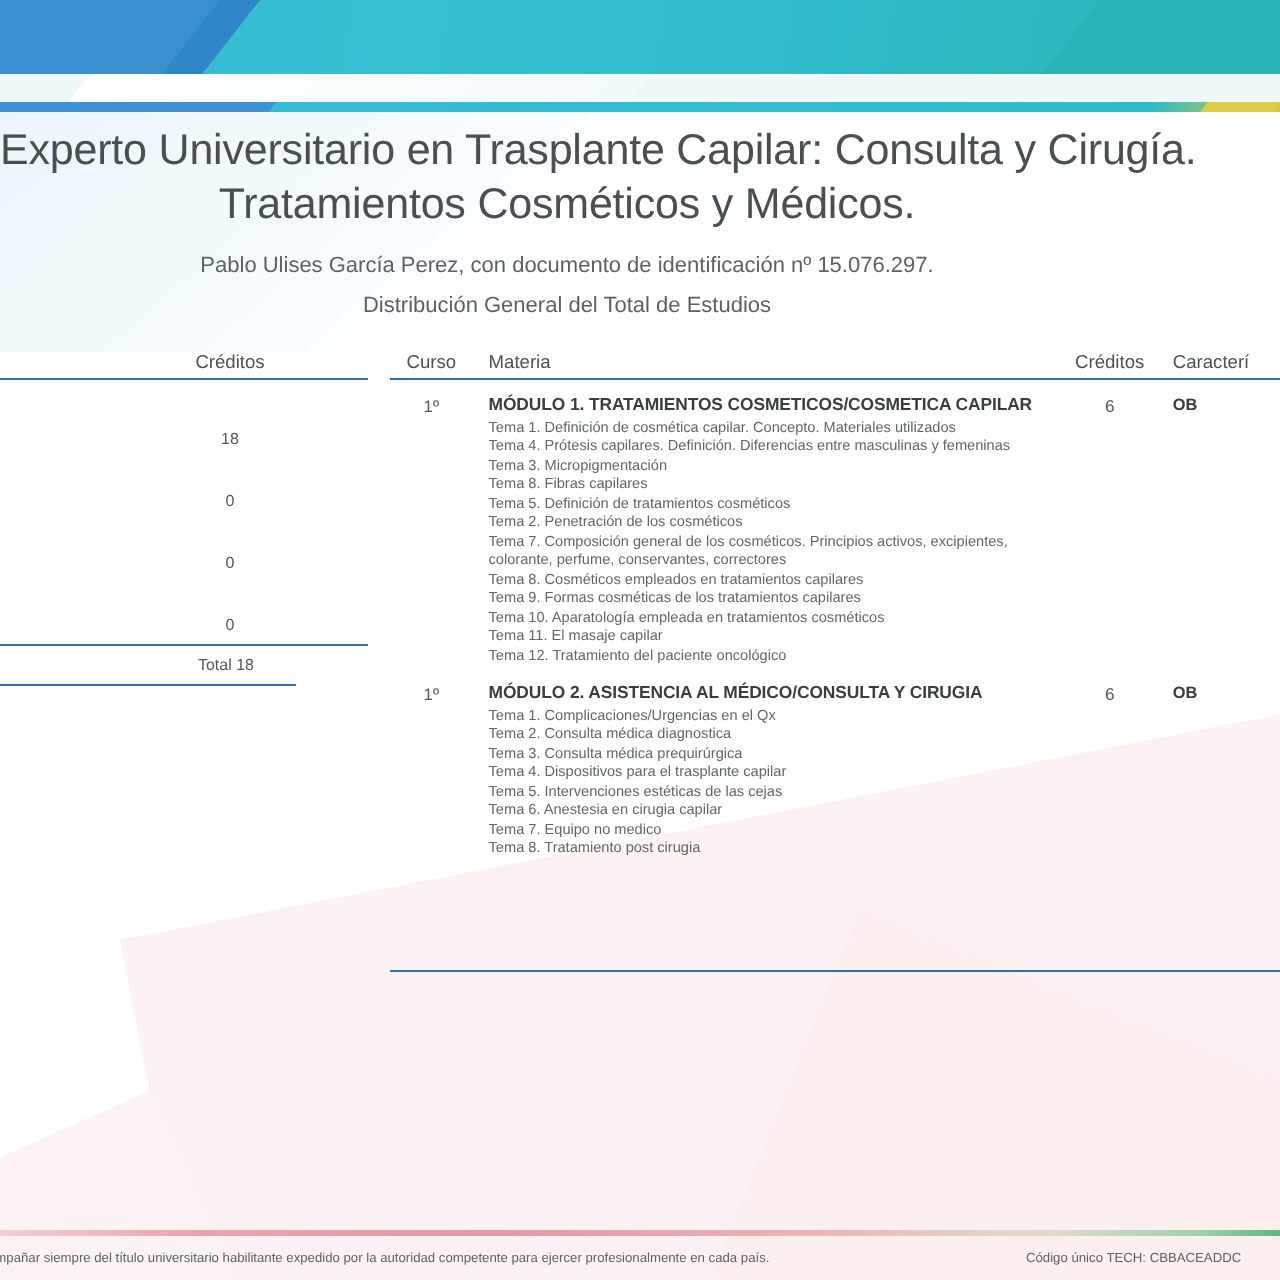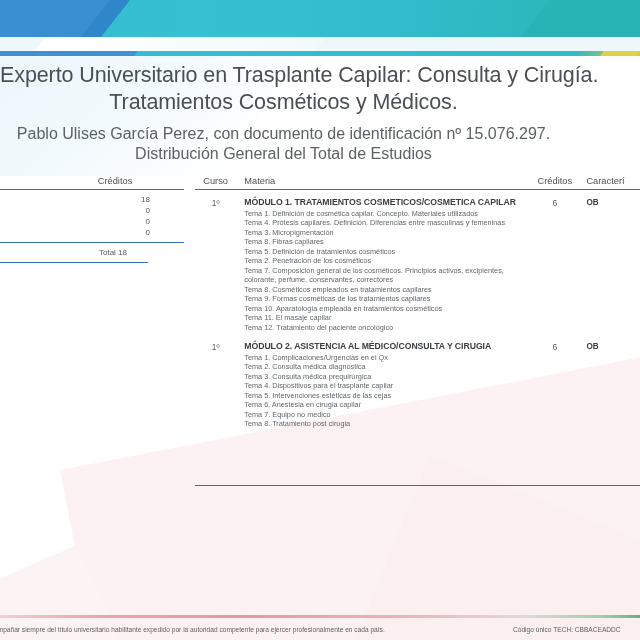--- a/index.html
+++ b/index.html
@@ -82,40 +82,40 @@
   }
 
   
   .titleblock{position:absolute;left:0;top:62px;width:567px;text-align:center;z-index:5;}
   .doc-title{
     font-size:21.5px;color:#4b4f52;line-height:27px;letter-spacing:-0.1px;
     white-space:nowrap;font-weight:400;
   }
   .doc-title .line2{display:block;}
   .doc-sub{
-    margin-top:8px;font-size:16px;color:#5d6163;line-height:19px;font-weight:400;
+    margin-top:8px;font-size:11px;color:#5d6163;line-height:19px;font-weight:400;
   }
 
   
   .tables{position:absolute;left:0;top:176px;width:640px;z-index:5;}
 
   .tbl{position:absolute;top:0;}
   .tbl-left{left:-58px;width:242px;}
   .tbl-right{left:195px;width:470px;}
 
   .thead{
     display:flex;font-size:9.3px;color:#4d5154;padding-bottom:3px;
     border-bottom:1.4px solid #2f6fb2;
   }
   .th{white-space:nowrap;}
 
   
   .l-row{display:flex;font-size:8px;color:#54585b;line-height:11px;}
   .l-c1{width:136px;padding-left:2px;white-space:nowrap;}
-  .l-c2{width:70px;text-align:right;}
+  .l-c2{width:70px;text-align:center;margin-top:20px;}
   .l-head-c1{width:136px;padding-left:2px;}
   .l-head-c2{width:70px;text-align:center;}
   .l-body{padding-top:4px;padding-bottom:4px;border-bottom:1.4px solid #2f6fb2;}
   .l-total{
     font-size:8px;color:#54585b;text-align:center;width:206px;
     padding:5px 0 5px 0;border-bottom:1.4px solid #2f6fb2;
   }
   .l-total span{display:inline-block;width:70px;margin-left:136px;}
 
   

